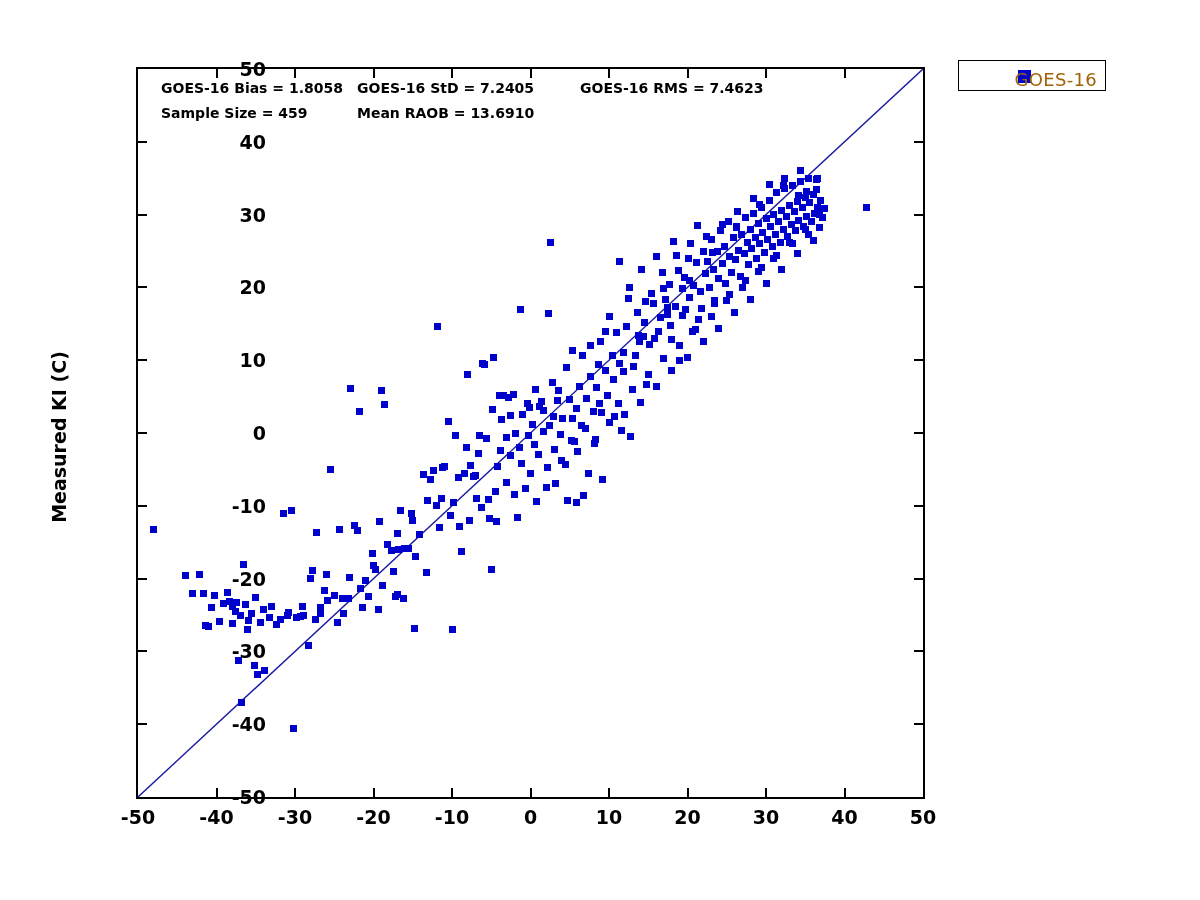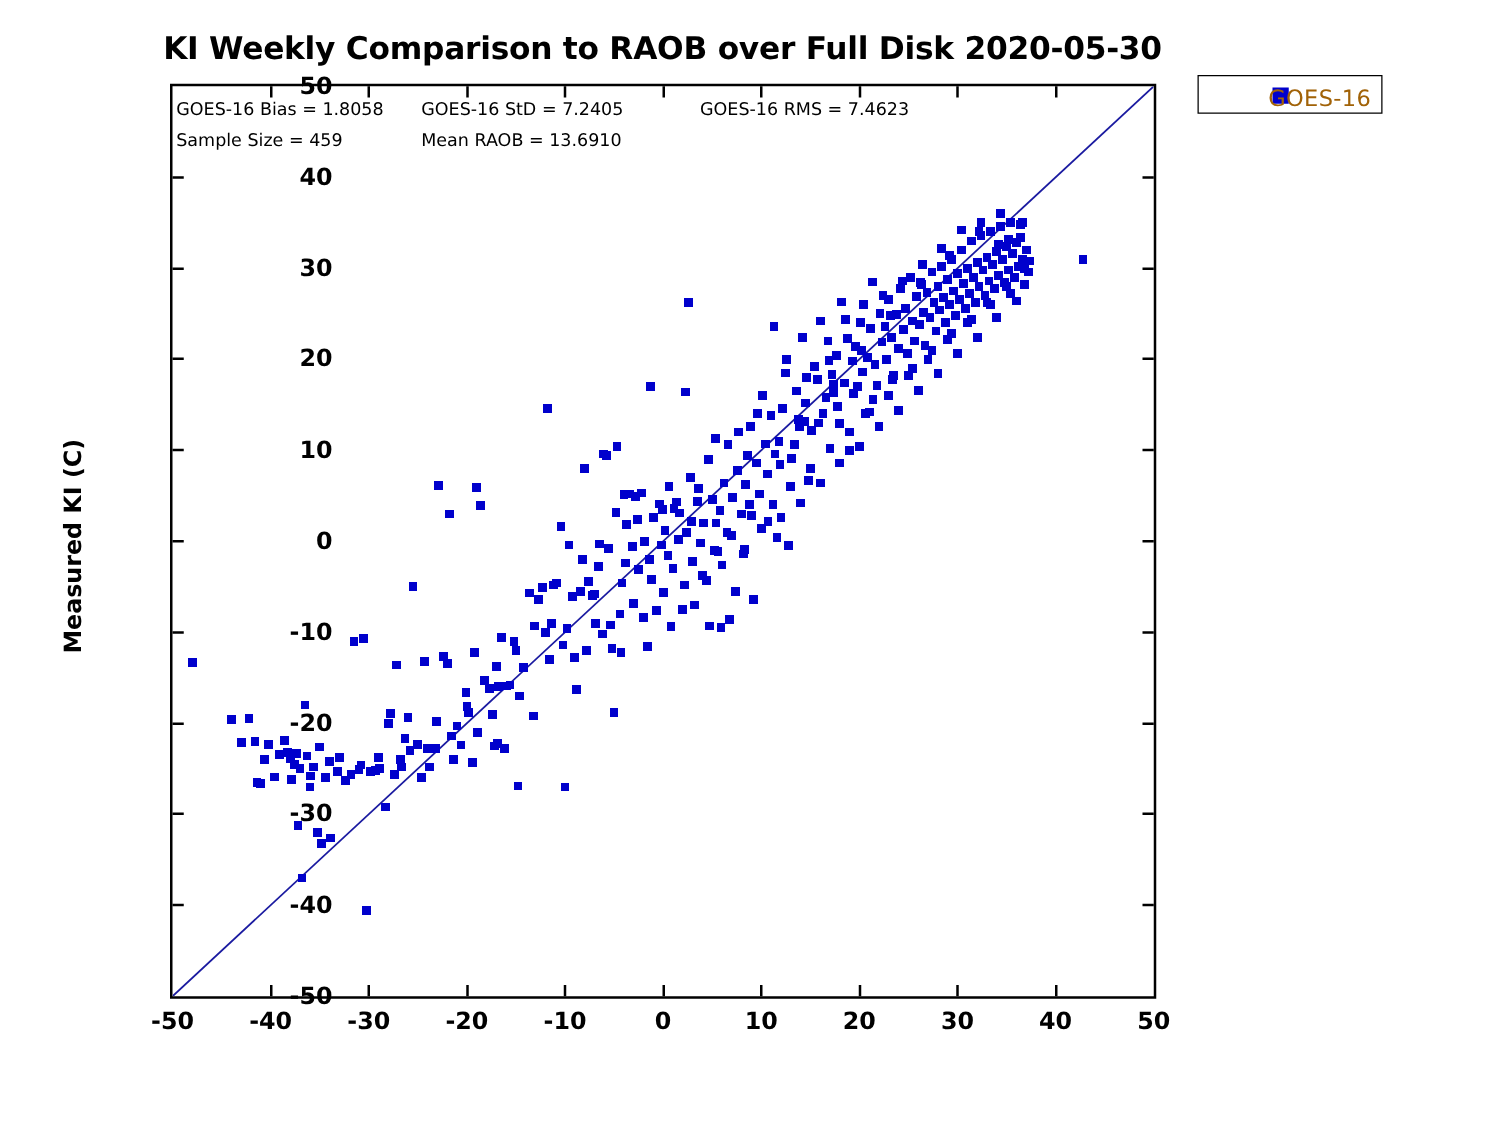--- a/index.html
+++ b/index.html
@@ -65,22 +65,23 @@
     position:absolute;
     left:-307px;top:426px;width:732px;
     text-align:center;font-size:19px;font-weight:bold;color:#000;
     transform:rotate(-90deg);
     transform-origin:center center;
   }
 
   
   .stat{
     position:absolute;
-    font-size:14px;font-weight:normal;color:#000;
+    font-size:14px;font-weight:bold;color:#000;
     white-space:nowrap;
+    margin-left:20px;
   }
 
   
   #legend-box{
     position:absolute;left:958px;top:60px;
     width:148px;height:31px;
     border:1.5px solid #000;background:#fff;
     box-sizing:border-box;
   }
   #legend-swatch{
@@ -91,21 +92,20 @@
     position:absolute;right:8px;top:8px;
     font-size:18px;font-weight:normal;color:#a16207;
     letter-spacing:0.3px;white-space:nowrap;
   }
 </style>
 </head>
 <body>
 
 <div id="stage">
 
-  <div id="chart-title">KI Weekly Comparison to RAOB over Full Disk 2020-05-30</div>
 
   <div id="stats-block">
       <div class="stat" style="left: 141px; top: 80px;">GOES-16 Bias = 1.8058</div>
       <div class="stat" style="left: 337px; top: 80px;">GOES-16 StD = 7.2405</div>
       <div class="stat" style="left: 560px; top: 80px;">GOES-16 RMS = 7.4623</div>
       <div class="stat" style="left: 141px; top: 105px; text-align: center;">Sample Size = 459</div>
       <div class="stat" style="left: 337px; top: 105px;">Mean RAOB = 13.6910</div>
     </div>
 
   <div id="plot-frame">

